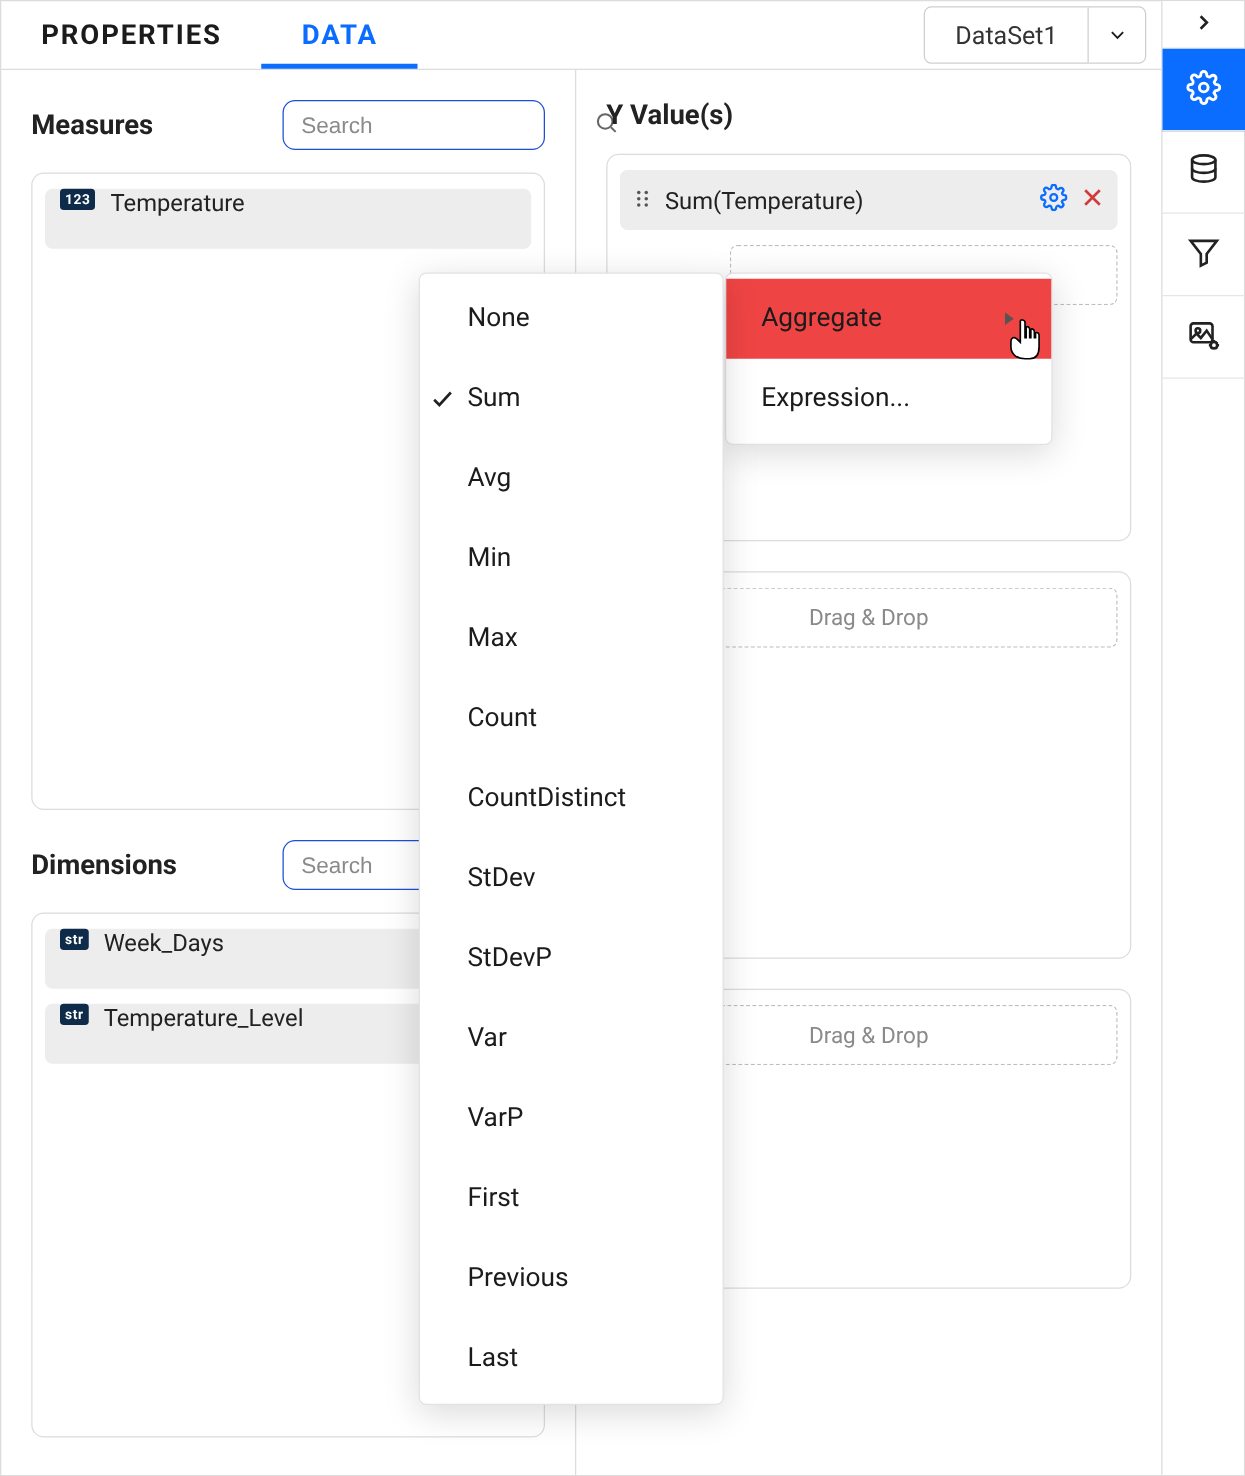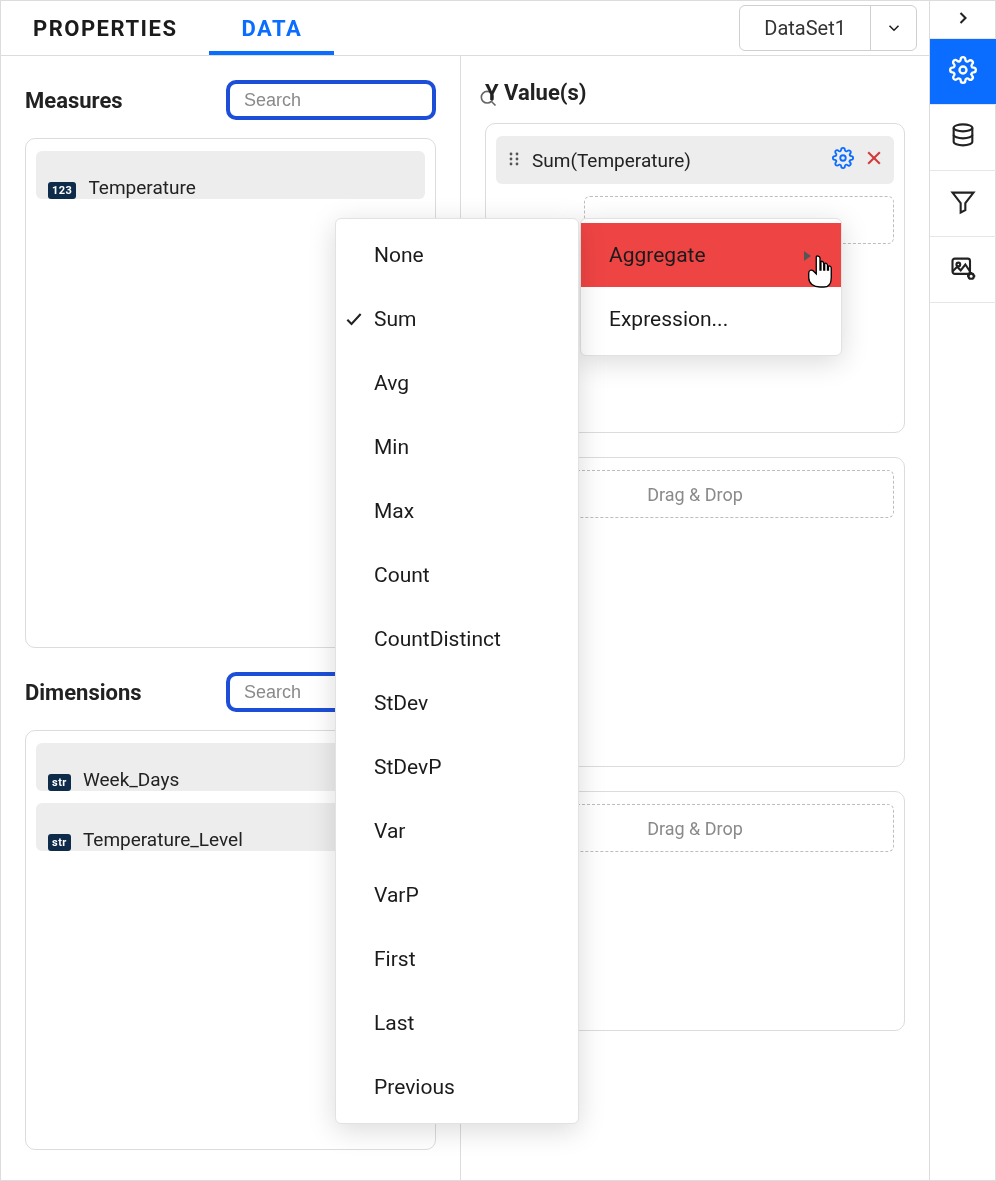--- a/index.html
+++ b/index.html
@@ -126,21 +126,21 @@
   }
   .section-title {
     font-size: 22px;
     font-weight: 700;
     color: #222;
   }
   .search {
     margin-left: auto;
     display: flex;
     align-items: center;
-    border: 4px solid #1d4ed8;
+    border: 1px solid #1d4ed8;
     border-radius: 10px;
     height: 40px;
     padding: 0 12px;
     width: 210px;
   }
   .search input {
     border: none;
     outline: none;
     font-size: 18px;
     flex: 1;
@@ -153,21 +153,21 @@
   .panel {
     border: 1px solid #dcdcdc;
     border-radius: 10px;
     min-height: 100px;
     padding: 12px 10px;
   }
   .leftcol .panel.measures { height: 510px; }
 
   .field {
     display: flex;
-    align-items: flex-end;
+    align-items: flex-start;
     gap: 12px;
     height: 48px;
     padding: 0 12px;
     background: #ededed;
     border-radius: 6px;
     margin-bottom: 12px;
     font-size: 19px;
     color: #222;
     cursor: grab;
   }
@@ -496,25 +496,25 @@
     <div class="item">
       <span class="check"></span>
       <span>VarP</span>
     </div>
     <div class="item">
       <span class="check"></span>
       <span>First</span>
     </div>
     <div class="item">
       <span class="check"></span>
+      <span>Previous</span>
+    </div>
+    <div class="item">
+      <span class="check"></span>
       <span>Last</span>
-    </div>
-    <div class="item">
-      <span class="check"></span>
-      <span>Previous</span>
     </div>
   </div>
 
 <div class="cursor" style="left:805px; top:255px;">
   <svg viewBox="0 0 32 36">
     <path d="M12 2 L12 20 L9 17 C7 15 4 16 4 19 L4 24 C4 30 9 34 16 34 L20 34 C26 34 28 30 28 24 L28 14 C28 12 26 11 25 12 L25 16 L24 16 L24 11 C24 9 22 8 21 9 L21 16 L20 16 L20 9 C20 7 18 6 17 7 L17 16 L16 16 L16 3 C16 1 12 0 12 2 Z" fill="#fff" stroke="#000" stroke-width="1.4"></path>
   </svg>
 </div>
 
 </body></html>

